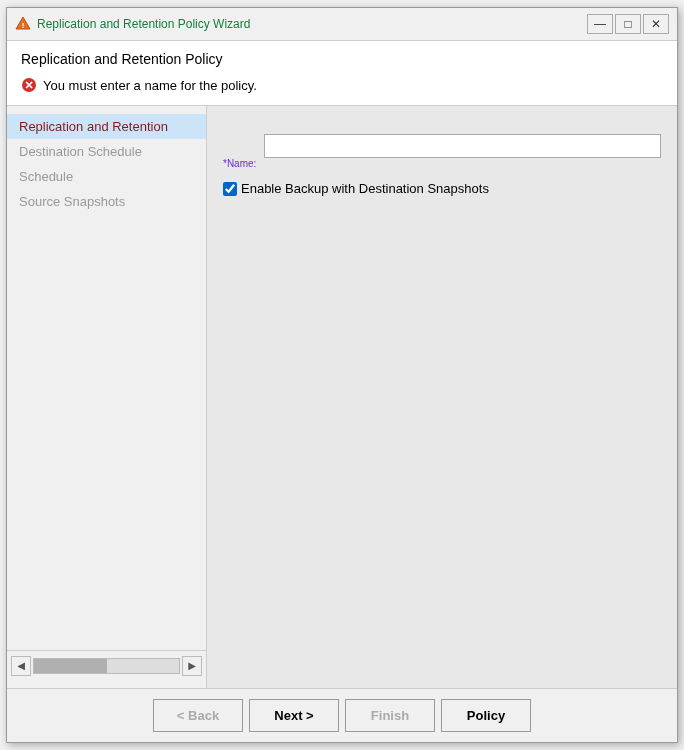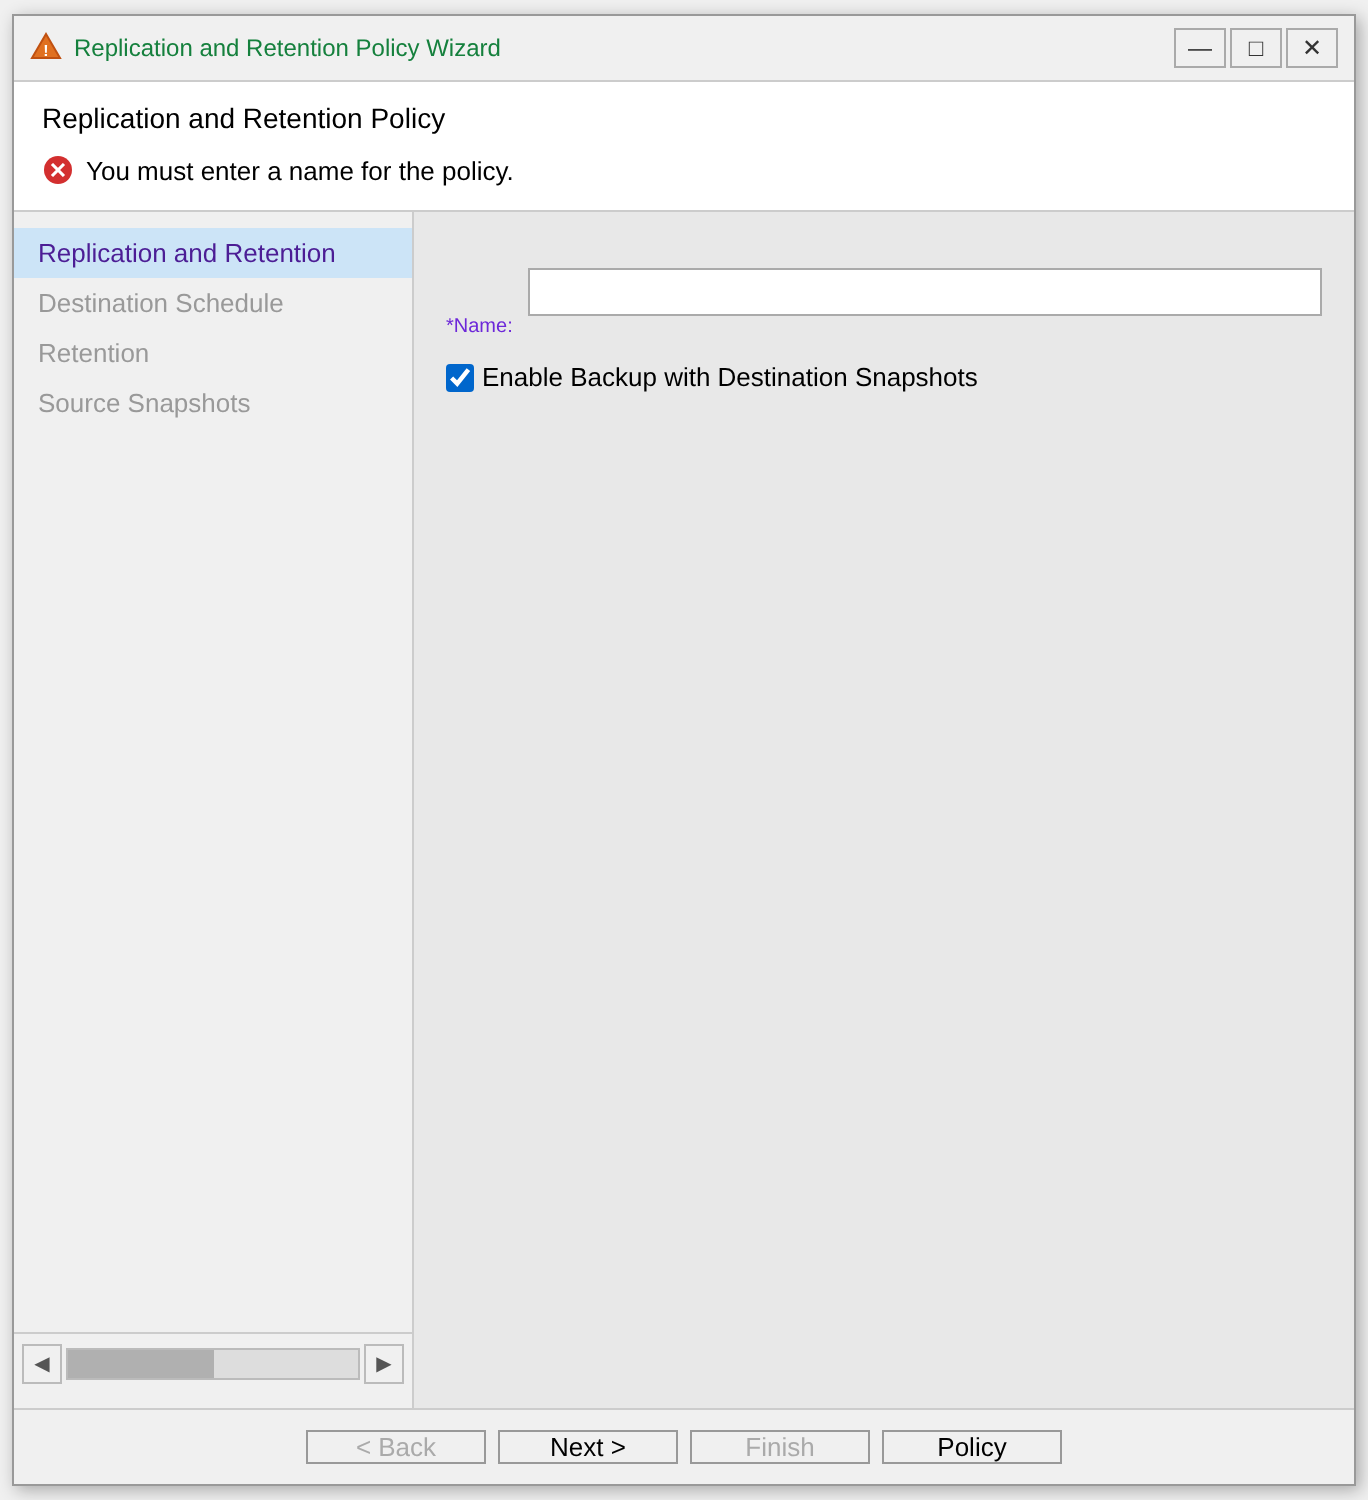--- a/index.html
+++ b/index.html
@@ -123,21 +123,21 @@
     .sidebar-item {
       padding: 5px 10px 5px 12px;
       font-size: 13px;
       cursor: pointer;
       color: #999;
       white-space: nowrap;
     }
 
     .sidebar-item.active {
       background: #cce4f7;
-      color: #4c1d95;
+      color: #7f1d1d;
       font-weight: 500;
     }
 
     .sidebar-scroll-area {
       flex: 1;
     }
 
     .sidebar-scrollbar-area {
       height: 30px;
       border-top: 1px solid #ccc;
@@ -233,29 +233,30 @@
       align-items: center;
       padding: 10px 14px;
       background: #f0f0f0;
       border-top: 1px solid #ccc;
       gap: 6px;
       flex-shrink: 0;
     }
 
     .footer-btn {
       width: 90px;
-      height: 17px;
+      height: 33px;
       background: #f0f0f0;
       border: 1px solid #999;
       font-size: 13px;
       cursor: pointer;
       color: #000;
       display: flex;
       align-items: center;
       justify-content: center;
+      font-weight: bold;
     }
 
     .footer-btn:disabled {
       color: #aaa;
       cursor: default;
     }
 
     .footer-btn.cancel {
       background: #f0f0f0;
     }
@@ -293,21 +294,21 @@
 
     <div class="sidebar">
       <div class="sidebar-scroll-area">
         <div class="sidebar-item active">
           <span>Replication and Retention</span>
         </div>
         <div class="sidebar-item">
           <span>Destination Schedule</span>
         </div>
         <div class="sidebar-item">
-          <span>Retention</span>
+          <span>Schedule</span>
         </div>
         <div class="sidebar-item">
           <span>Source Snapshots</span>
         </div>
       </div>
       <div class="sidebar-scrollbar-area">
         <div class="scroll-arrow">◀</div>
         <div class="scroll-track">
           <div class="scroll-thumb"></div>
         </div>

